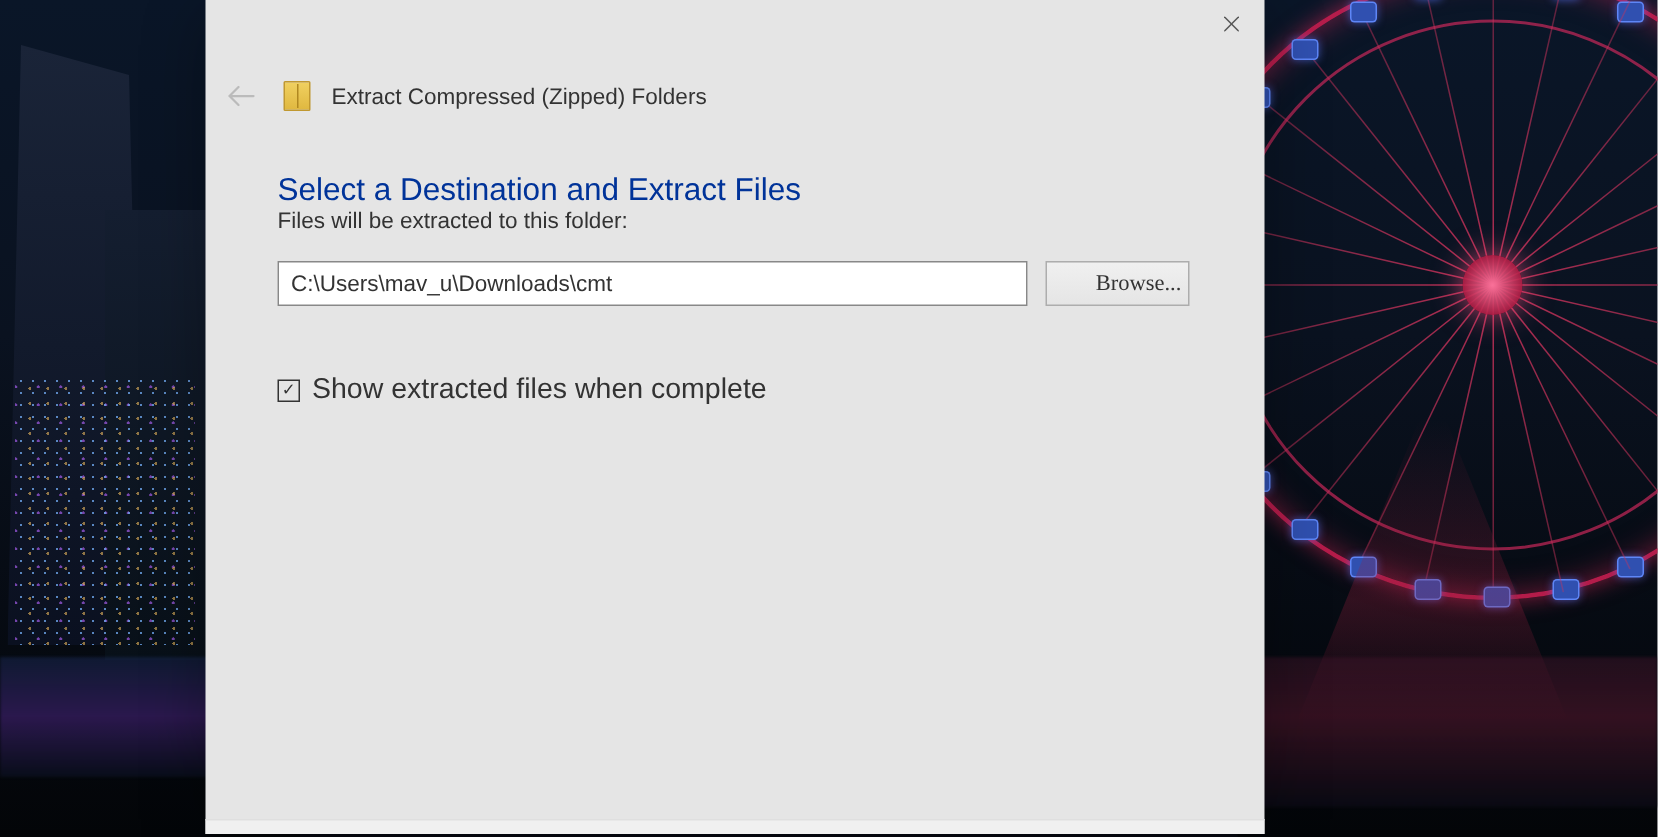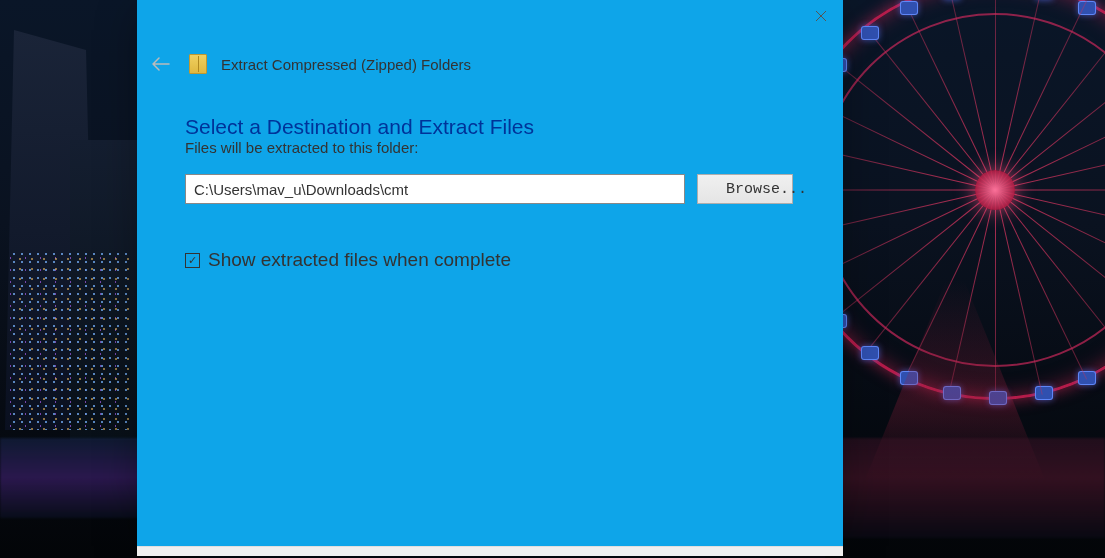--- a/index.html
+++ b/index.html
@@ -145,21 +145,21 @@
       background: linear-gradient(180deg, rgba(60,20,40,0.5) 0%, rgba(120,30,60,0.4) 40%, rgba(10,10,20,0.9) 100%);
       filter: blur(1px);
     }
     
     .dialog {
       position: absolute;
       left: 137px;
       top: 0;
       width: 706px;
       height: 556px;
-      background: #0ea5e9;
+      background: #e5e5e5;
       z-index: 100;
       box-shadow: 0 10px 40px rgba(0,0,0,0.3);
     }
     .dialog-close {
       position: absolute;
       right: 0;
       top: 0;
       width: 45px;
       height: 32px;
       display: flex;
@@ -243,21 +243,21 @@
       background: #fff;
     }
     .browse-btn {
       width: 96px;
       height: 30px;
       border: 1px solid #adadad;
       background: linear-gradient(180deg, #f0f0f0 0%, #e5e5e5 100%);
       font-size: 15px;
       color: #333;
       cursor: pointer;
-      font-family: Liberation Mono, monospace;
+      font-family: Liberation Serif, serif;
       padding-left: 28px;
     }
     .checkbox-row {
       display: flex;
       align-items: center;
       gap: 8px;
     }
     .checkbox {
       width: 15px;
       height: 15px;

